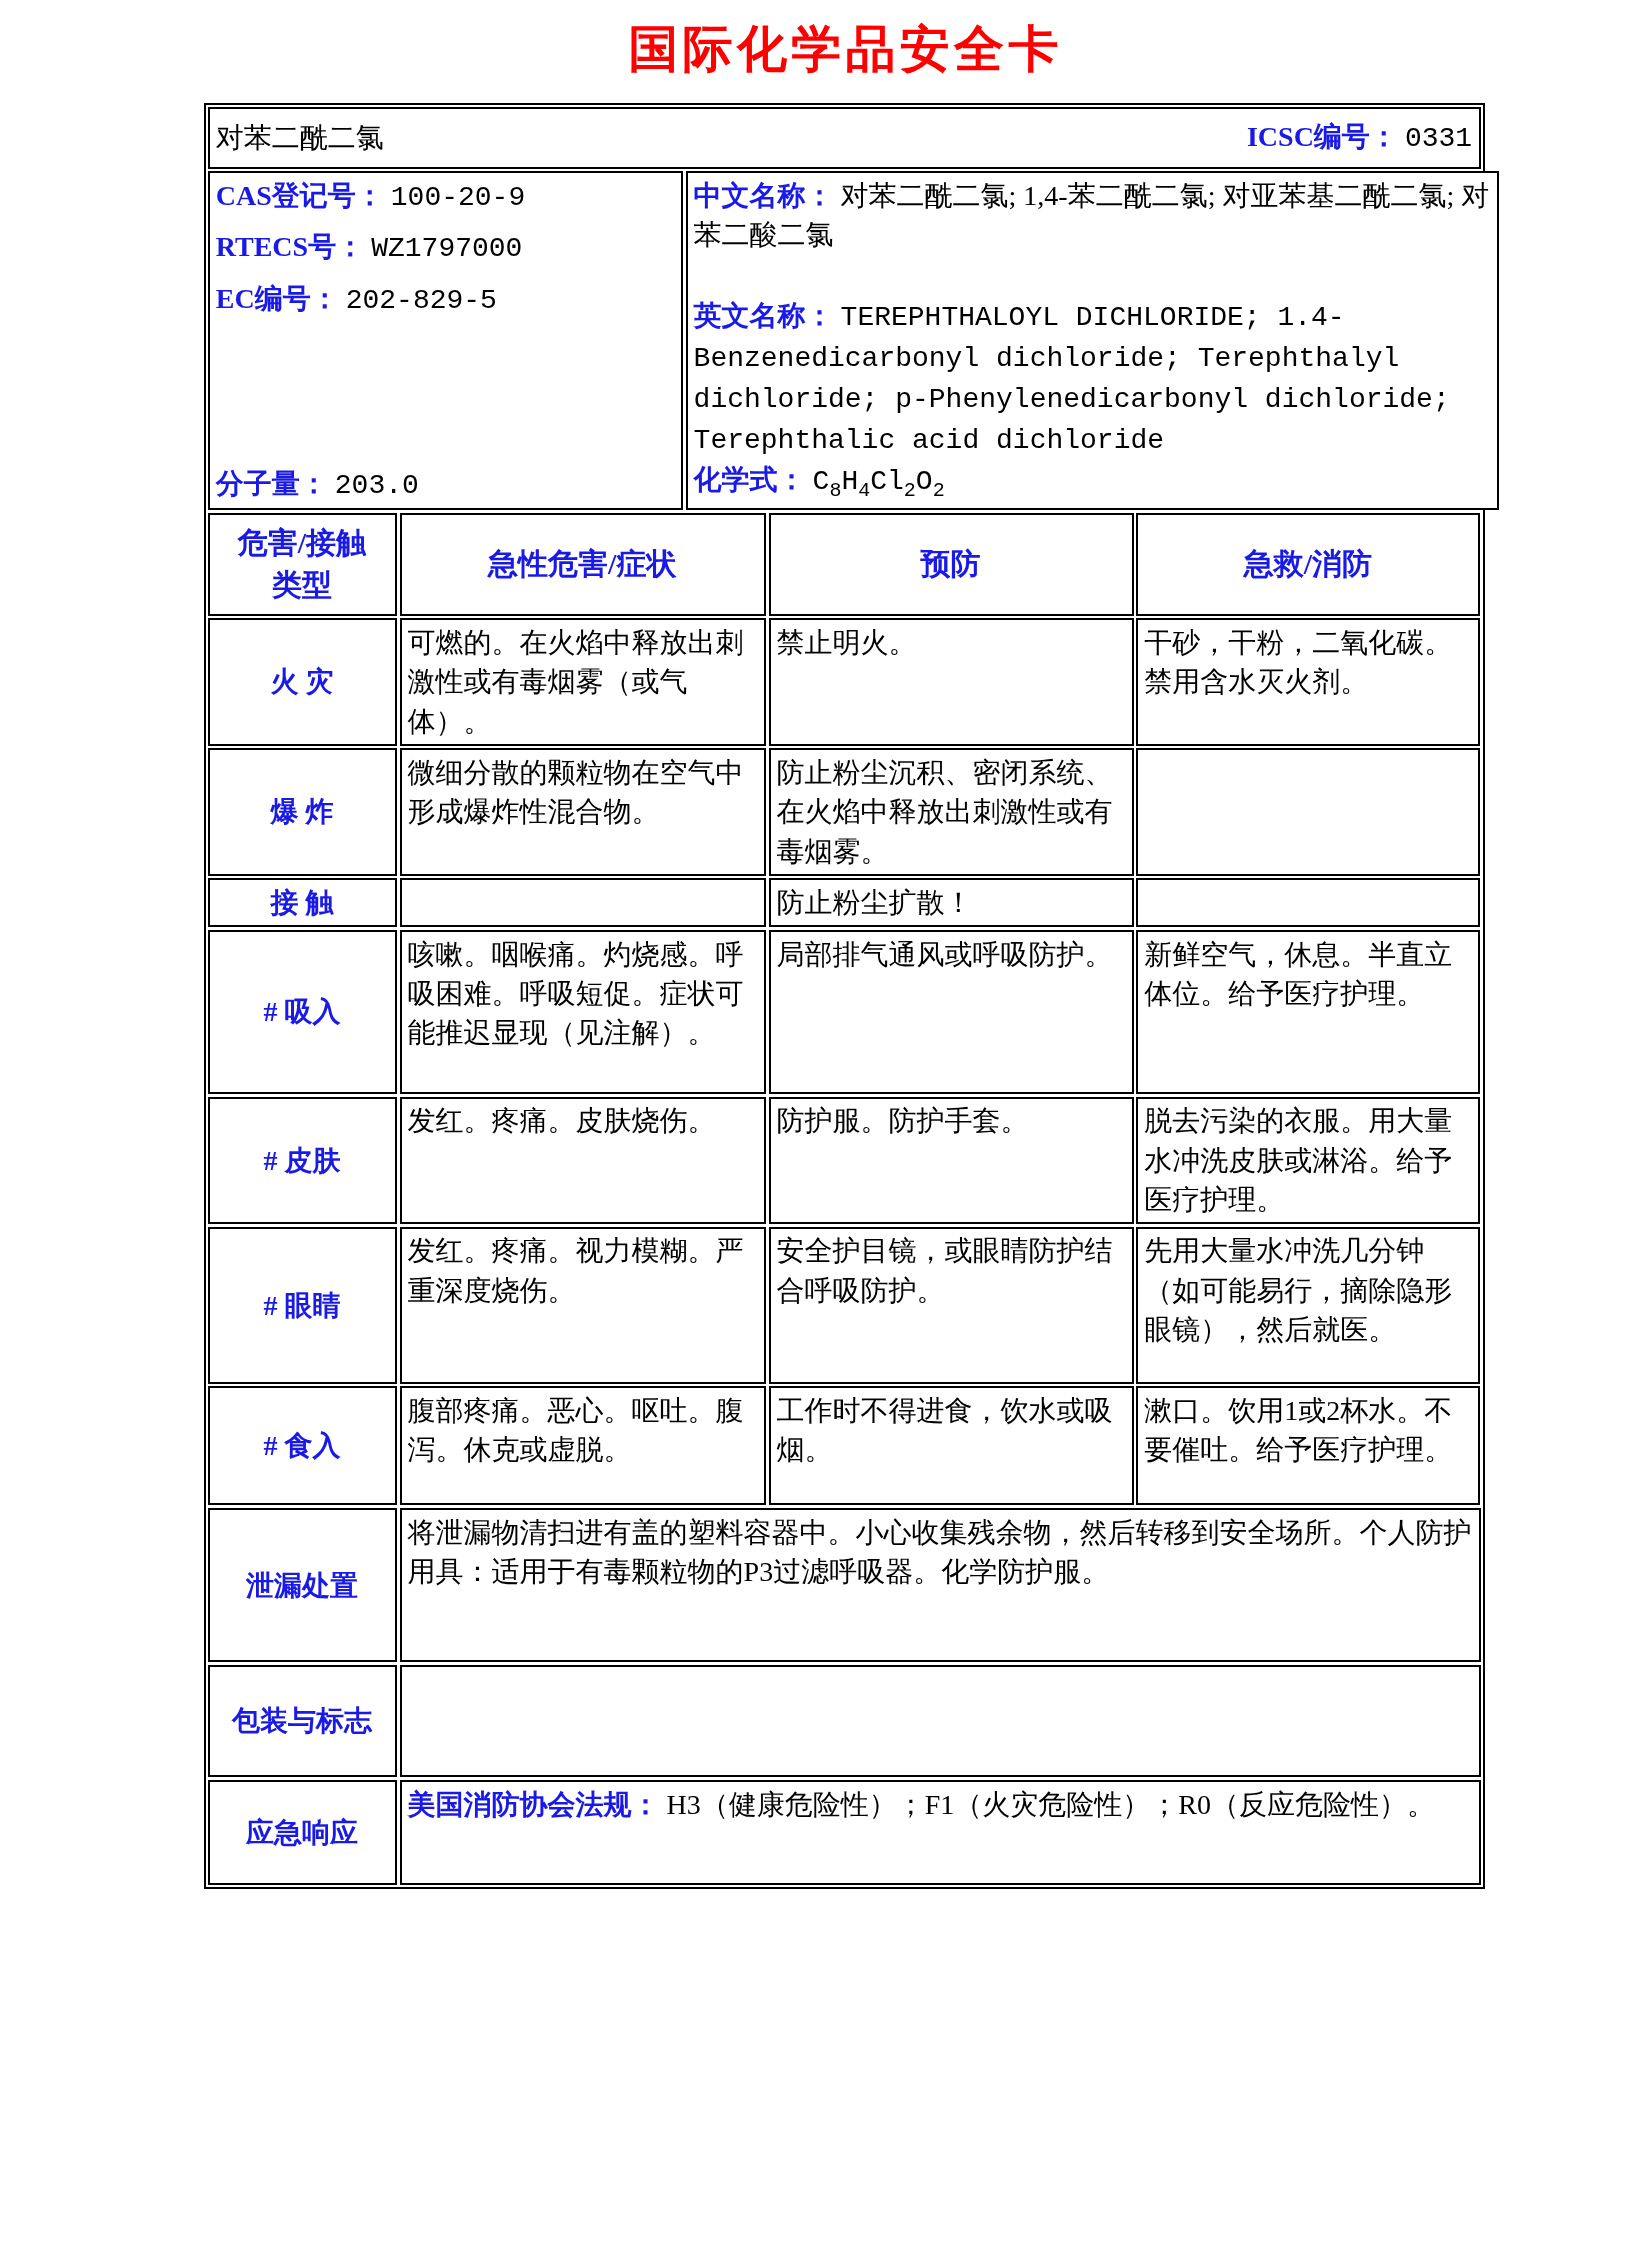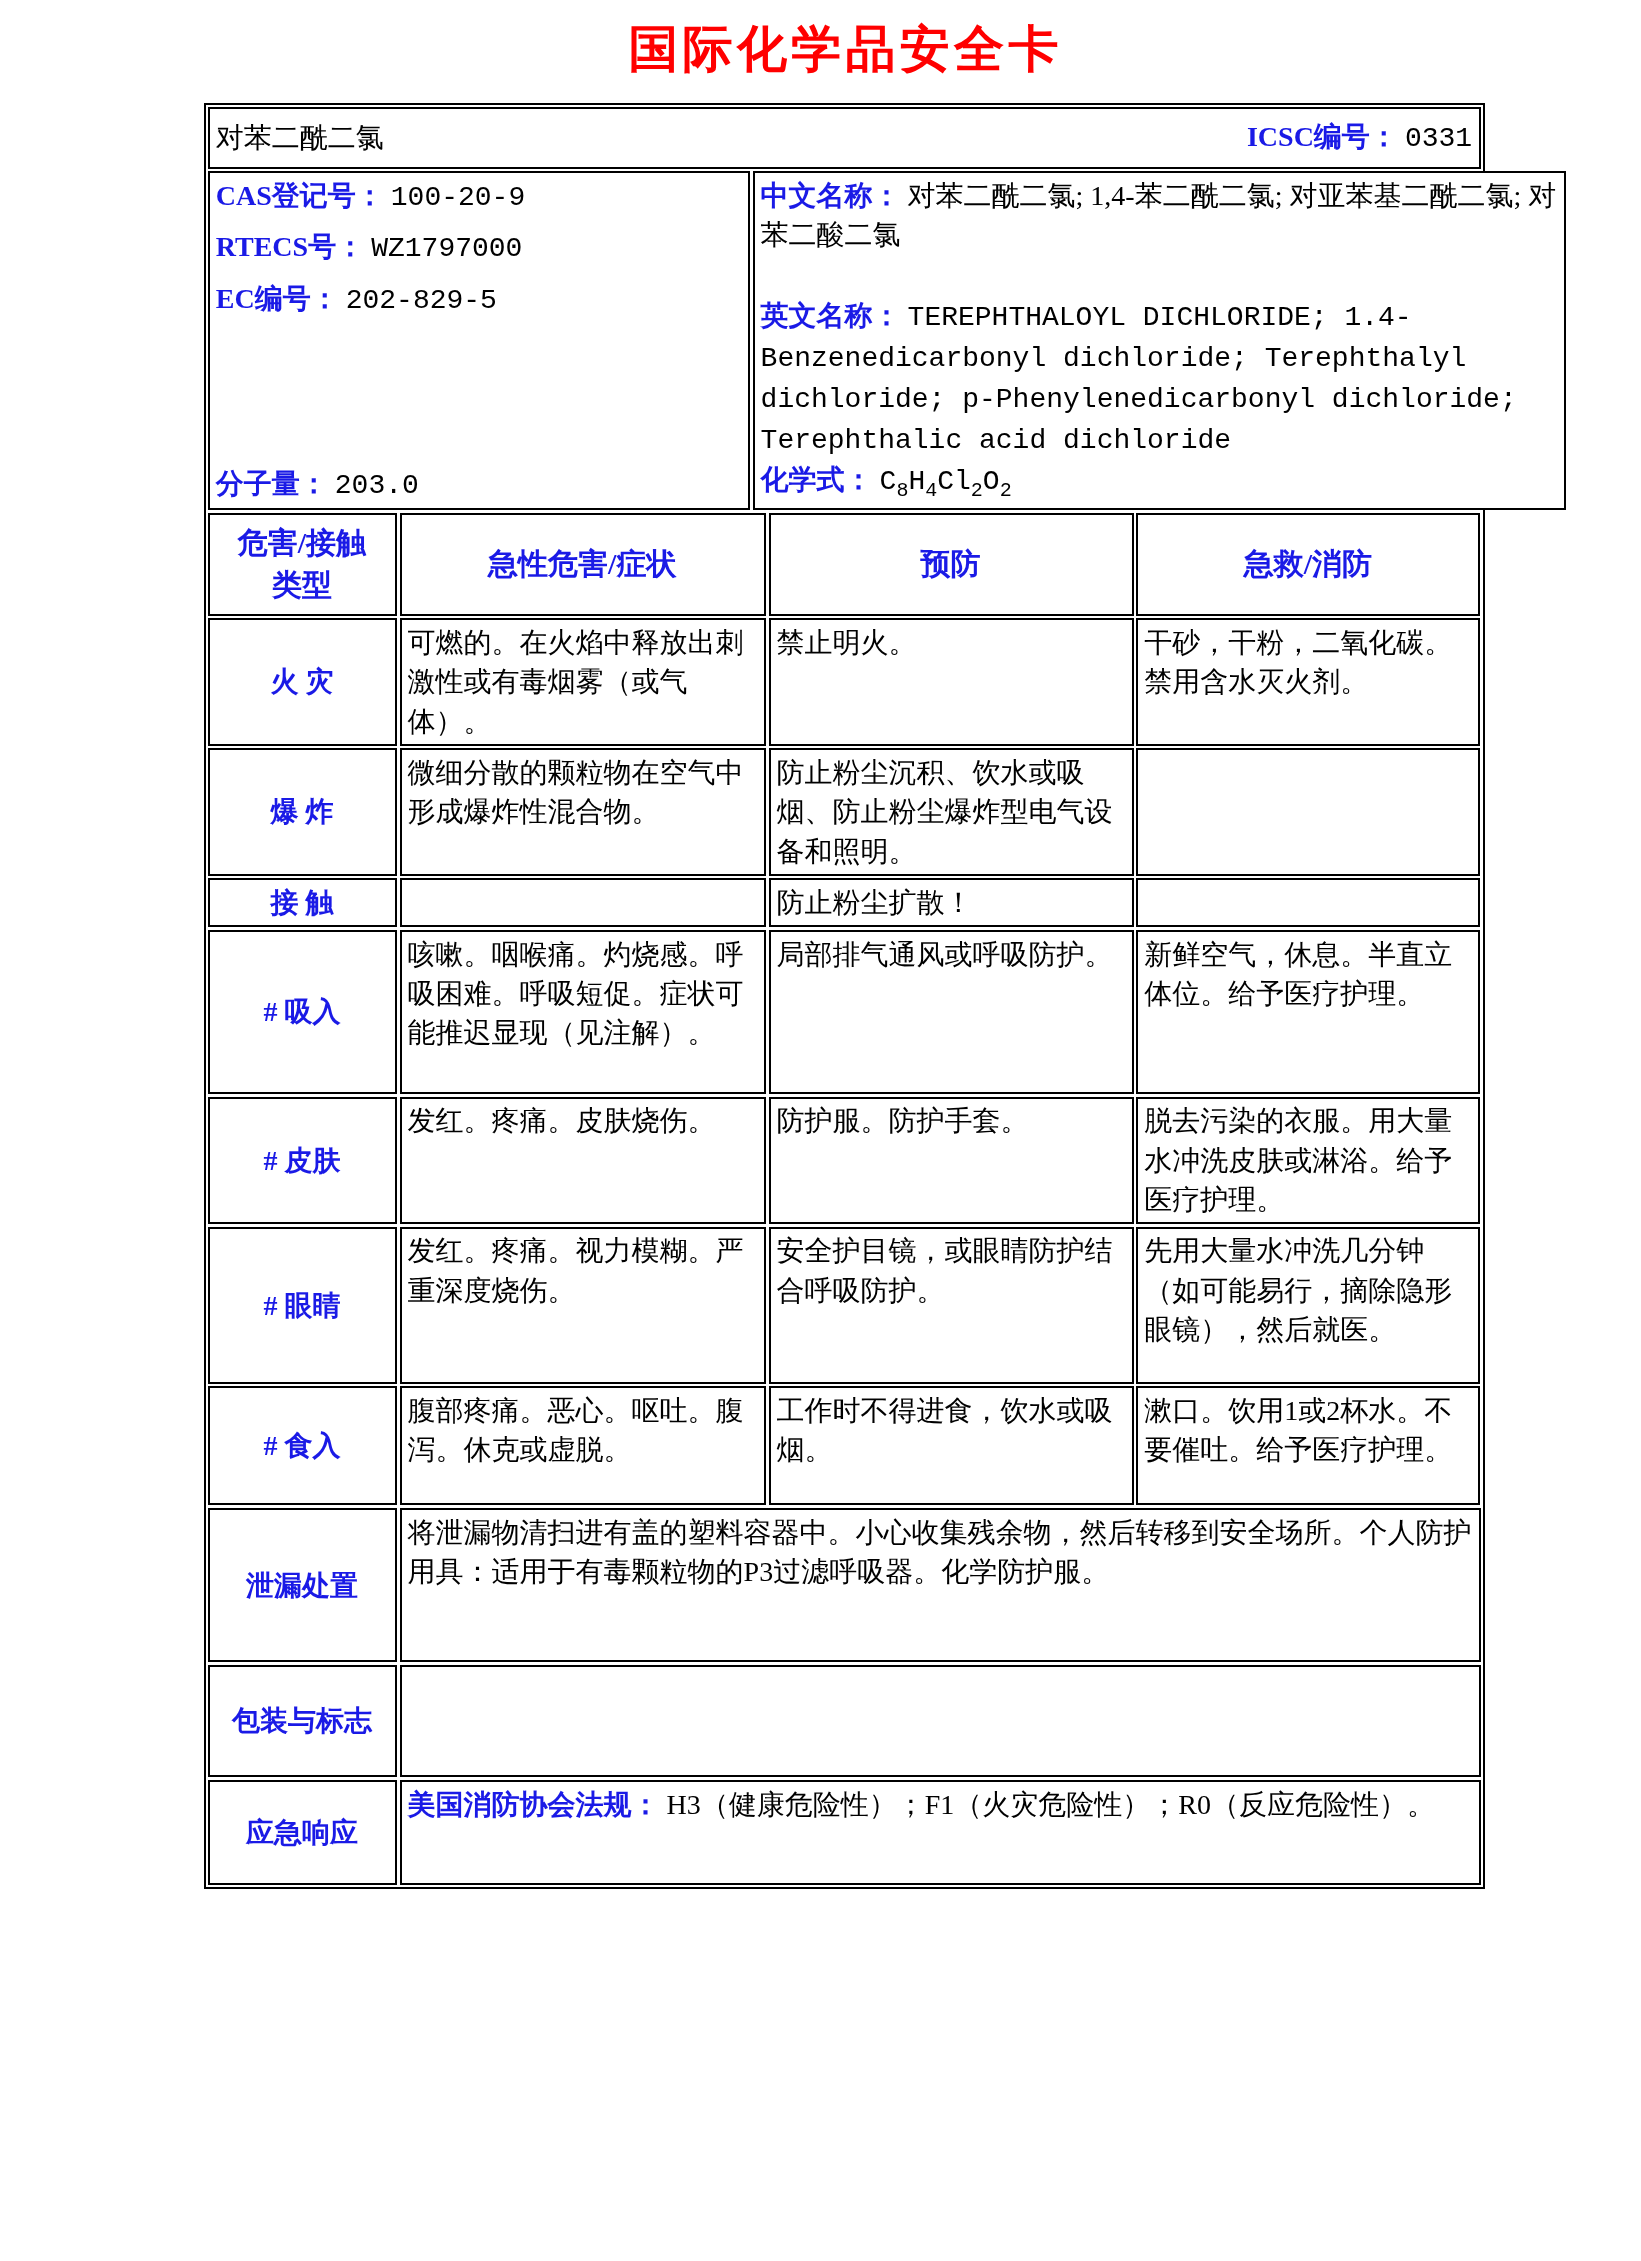--- a/index.html
+++ b/index.html
@@ -15,21 +15,21 @@
   .label-cell{display:flex;align-items:center;justify-content:center;text-align:center;
               color:var(--blue);font-weight:bold;}
   .blue{color:var(--blue);font-weight:bold;}
   .mono{font-family:"Liberation Mono",monospace;}
   .w1{width:189px;flex:none;}
   .w2{width:366px;flex:none;}
   .w3{width:365px;flex:none;}
   .w4{width:344px;flex:none;}
   .wfull{width:1273px;flex:none;text-align:center;}
   .wmerge{width:1081px;flex:none;}
-  .wid-l{width:542px;flex:none;}
+  .wid-l{width:475px;flex:none;}
   .wid-r{width:813px;flex:none;}
   
   .h-top{min-height:62px;display:flex;align-items:center;justify-content:space-between;}
   .h-ids{min-height:320px;}
   .h-head{min-height:103px;}
   .h-fire{min-height:119px;}
   .h-expl{min-height:124px;}
   .h-exp{min-height:47px;}
   .h-inh{min-height:164px;}
   .h-skin{min-height:126px;}
@@ -119,21 +119,21 @@
     <div class="row">
       <div class="cell w1 h-fire label-cell">火 灾</div>
       <div class="cell w2 h-fire">可燃的。在火焰中释放出刺激性或有毒烟雾（或气体）。</div>
       <div class="cell w3 h-fire">禁止明火。</div>
       <div class="cell w4 h-fire">干砂，干粉，二氧化碳。禁用含水灭火剂。</div>
     </div>
 
     <div class="row">
       <div class="cell w1 h-expl label-cell">爆 炸</div>
       <div class="cell w2 h-expl">微细分散的颗粒物在空气中形成爆炸性混合物。</div>
-      <div class="cell w3 h-expl">防止粉尘沉积、饮水或吸烟、防止粉尘爆炸型电气设备和照明。</div>
+      <div class="cell w3 h-expl">防止粉尘沉积、密闭系统、在火焰中释放出刺激性或有毒烟雾。</div>
       <div class="cell w4 h-expl"></div>
     </div>
 
     <div class="row">
       <div class="cell w1 h-exp label-cell">接 触</div>
       <div class="cell w2 h-exp"></div>
       <div class="cell w3 h-exp">防止粉尘扩散！</div>
       <div class="cell w4 h-exp"></div>
     </div>
 

